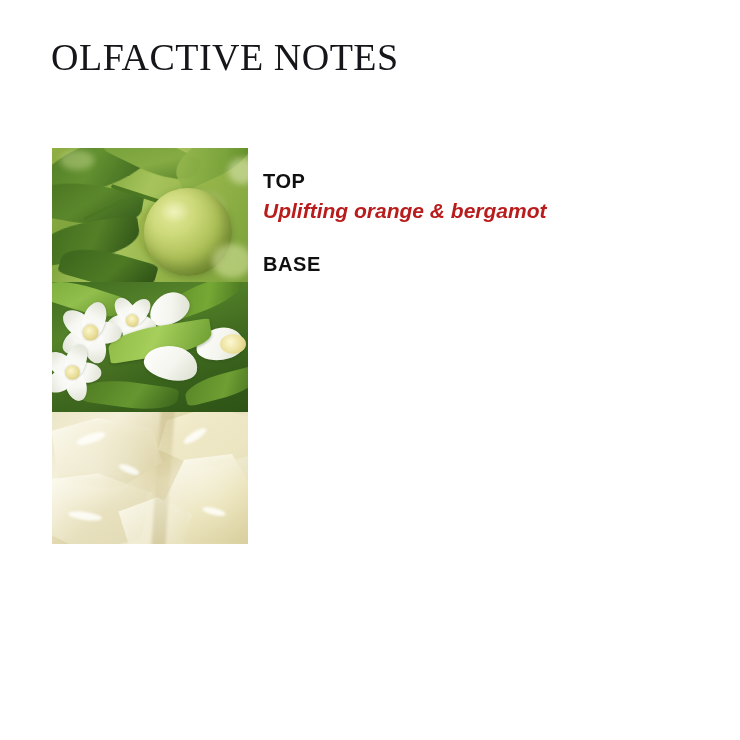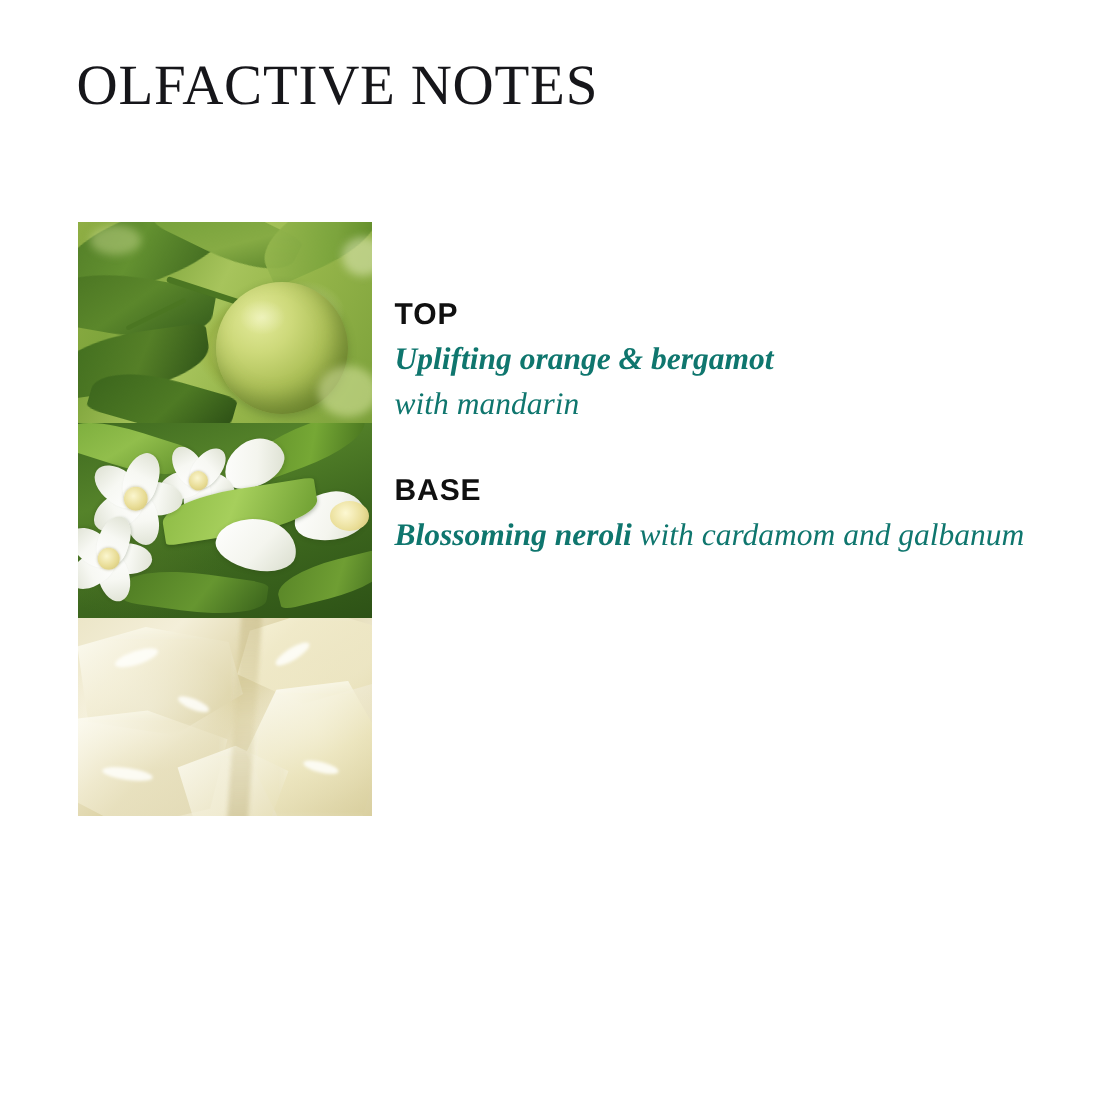--- a/index.html
+++ b/index.html
@@ -236,39 +236,39 @@
   }
 
   
   .notes-column {
     position: absolute;
     left: 263px;
     top: 168px;
     width: 420px;
   }
 
-  .note-block { margin-bottom: 25px; margin-top: 29px; }
+  .note-block { margin-bottom: 25px; }
   .note-block:last-child { margin-bottom: 0; }
 
   .note-label {
     font-family: "Liberation Sans", sans-serif;
     font-weight: bold;
     font-size: 20px;
     letter-spacing: 0.6px;
     color: #101010;
     line-height: 1.35;
     margin-bottom: 1px;
   }
 
   .note-desc {
-    font-family: Liberation Serif, serif;
+    font-family: Liberation Sans, sans-serif;
     font-size: 21px;
     font-style: italic;
     line-height: 1.42;
-    color: #0f766e;
+    color: #b91c1c;
   }
   .note-desc .accent {
     font-weight: bold;
     font-style: italic;
   }
   .note-desc .plain {
     font-weight: normal;
     font-style: italic;
   }
 </style>
@@ -353,27 +353,23 @@
     </div>
 
   </div>
 
   <div class="notes-column">
 
     <div class="note-block">
       <div class="note-label">TOP</div>
       <div class="note-desc">
         <span class="accent">Uplifting orange &amp; bergamot</span><br>
-        <span class="plain">with mandarin</span>
       </div>
     </div>
 
     <div class="note-block">
       <div class="note-label">BASE</div>
-      <div class="note-desc">
-        <span class="accent">Blossoming neroli</span><span class="plain"> with cardamom and galbanum</span>
-      </div>
     </div>
 
 
   </div>
 
 </div>
 
 </body></html>

